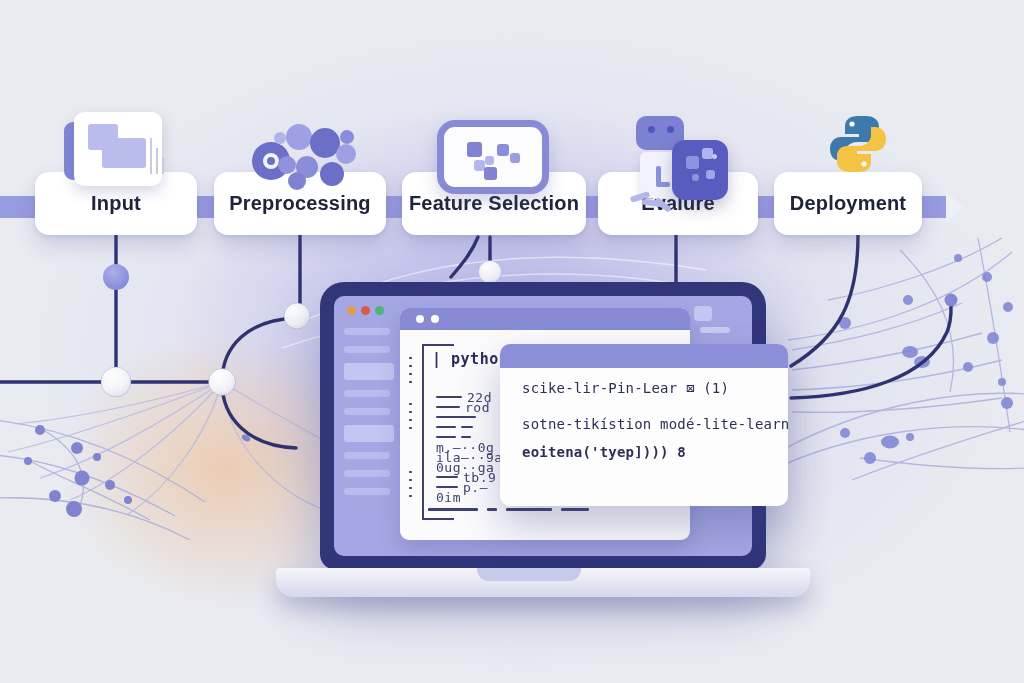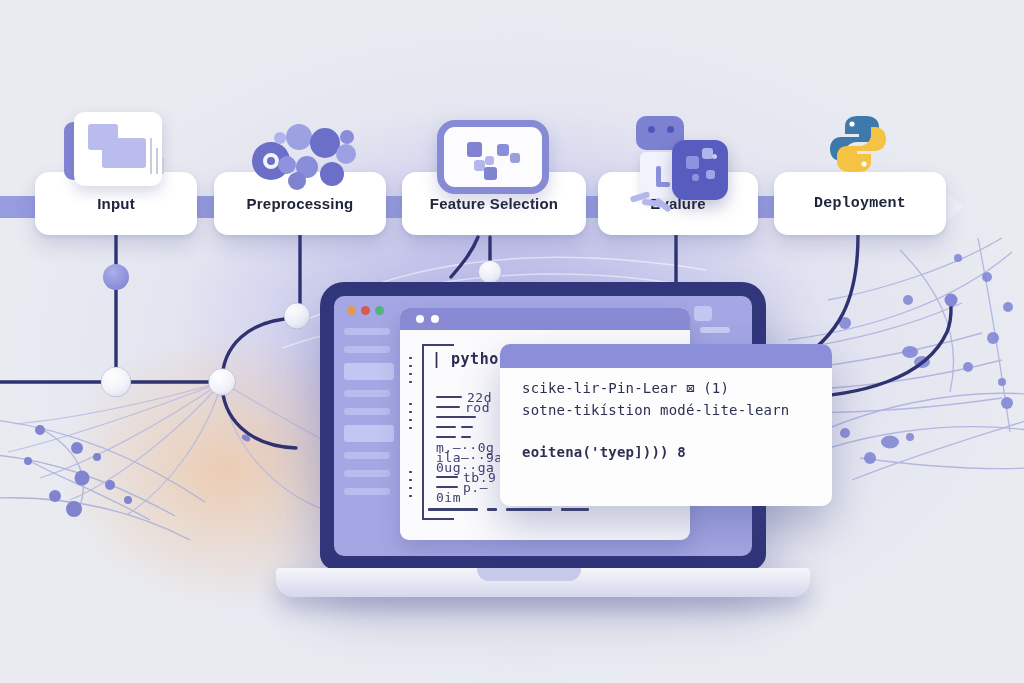--- a/index.html
+++ b/index.html
@@ -15,21 +15,21 @@
   .abs{position:absolute;}
   svg{position:absolute;left:0;top:0;}
 
   
   .band{position:absolute;left:0;top:196px;width:947px;height:22px;background:#979bdf;}
   .card{
     position:absolute;top:172px;height:63px;background:#ffffff;border-radius:14px;
     box-shadow:0 10px 20px rgba(80,85,150,.20), 0 2px 4px rgba(80,85,150,.12);
     display:flex;align-items:center;justify-content:center;
   }
-  .card-label{font-weight:bold;font-size:15px;color:#20243a;letter-spacing:.2px;}
+  .card-label{font-weight:bold;font-size:20px;color:#20243a;letter-spacing:.2px;}
 
   
   .laptop-frame{position:absolute;left:320px;top:282px;width:446px;height:288px;background:#31357a;
     border-radius:24px 24px 16px 16px;box-shadow:0 34px 55px rgba(70,75,140,.35);}
   .laptop-screen{position:absolute;left:334px;top:296px;width:418px;height:260px;background:#a4a7e3;border-radius:10px;}
   .dot{position:absolute;border-radius:50%;}
   .side-bar{position:absolute;left:344px;background:#b9bcee;border-radius:3px;}
   .side-bar.block{background:#c3c6f2;}
   .editor{position:absolute;left:400px;top:308px;width:290px;height:232px;background:#fbfbfd;border-radius:9px;
     box-shadow:0 10px 22px rgba(60,65,130,.22);}
@@ -45,21 +45,21 @@
   .dash{height:2.5px;background:#3c4170;border-radius:1px;display:inline-block;flex:0 0 auto;}
   .dash.big{height:3px;}
   .scrib-t{font-family:"DejaVu Sans Mono","Liberation Mono",monospace;font-size:13px;color:#3c4170;letter-spacing:.5px;white-space:nowrap;}
   .bottom-dashes{position:absolute;left:28px;top:200px;display:flex;gap:9px;align-items:center;}
   .laptop-base{position:absolute;left:276px;top:568px;width:534px;height:29px;
     background:linear-gradient(#f5f6fb,#d5d8ec);border-radius:4px 4px 18px 18px;
     box-shadow:0 12px 22px rgba(70,75,140,.28);}
   .base-notch{position:absolute;left:201px;top:0;width:104px;height:13px;background:#c6c9ea;border-radius:0 0 12px 12px;}
 
   
-  .popup{position:absolute;left:500px;top:344px;width:332px;height:162px;background:#fdfdfe;border-radius:10px;
+  .popup{position:absolute;left:500px;top:344px;width:288px;height:162px;background:#fdfdfe;border-radius:10px;
     box-shadow:0 20px 42px rgba(60,65,130,.30);}
   .popup-bar{position:absolute;left:0;top:0;width:100%;height:24px;background:#8b8ed8;border-radius:10px 10px 0 0;}
   .popup-line{position:absolute;left:22px;white-space:nowrap;
     font-family:"DejaVu Sans Mono","Liberation Mono",monospace;font-size:14px;color:#2b3052;letter-spacing:.2px;}
 
   
   .circ{position:absolute;border-radius:50%;}
   .sq{position:absolute;border-radius:3px;}
 </style>
 </head>
@@ -261,21 +261,21 @@
   </div>
   <div class="card" style="left:214px;width:172px;">
     <span class="card-label">Preprocessing</span>
   </div>
   <div class="card" style="left:402px;width:184px;">
     <span class="card-label">Feature Selection</span>
   </div>
   <div class="card" style="left:598px;width:160px;">
     <span class="card-label">Evalure</span>
   </div>
-  <div class="card" style="left:774px;width:172px;font-family:Liberation Mono, monospace;">
+  <div class="card" style="left:774px;width:148px;">
     <span class="card-label">Deployment</span>
   </div>
 
   <div class="abs" style="left:64px;top:112px;width:106px;height:76px;">
     <div class="abs" style="left:0;top:10px;width:36px;height:58px;border-radius:9px;background:#8285d4;"></div>
     <div class="abs" style="left:10px;top:0;width:88px;height:74px;border-radius:10px;background:#ffffff;box-shadow:0 6px 14px rgba(90,95,160,.25);"></div>
     <div class="sq" style="left:24px;top:12px;width:30px;height:26px;background:#b9bcec;"></div>
     <div class="sq" style="left:38px;top:26px;width:44px;height:30px;background:#b9bcec;"></div>
     <div class="abs" style="left:86px;top:26px;width:2px;height:36px;background:#c9cbdd;"></div>
     <div class="abs" style="left:92px;top:36px;width:2px;height:26px;background:#c9cbdd;"></div>
@@ -329,17 +329,17 @@
       <path fill="#3d7aab" d="M32 4c-9 0-13 4-13 11v7h14v3H15c-7 0-11 5-11 12s4 12 11 12h4v-8c0-6 5-11 12-11h12c6 0 10-4 10-10V15c0-7-5-11-13-11h-8z"></path>
       <circle cx="26" cy="12" r="2.6" fill="#ffffff"></circle>
       <path fill="#f5c344" d="M32 60c9 0 13-4 13-11v-7H31v-3h18c7 0 11-5 11-12s-4-12-11-12h-4v8c0 6-5 11-12 11H21c-6 0-10 4-10 10v5c0 7 5 11 13 11h8z"></path>
       <circle cx="38" cy="52" r="2.6" fill="#ffffff"></circle>
     </svg>
   </div>
 
   <div class="popup">
     <div class="popup-bar"></div>
     <div class="popup-line" style="top:36px;">scike-lir-Pin-Lear ⊠ (1)</div>
-    <div class="popup-line" style="top:58px;">sotne-tikístion modé-lite-learn</div>
+    <div class="popup-line" style="top:72px;">sotne-tikístion modé-lite-learn</div>
     <div class="popup-line" style="top:100px;font-weight:bold;">eoitena('tyep])))  8</div>
   </div>
 
 </div>
 
 </body></html>

